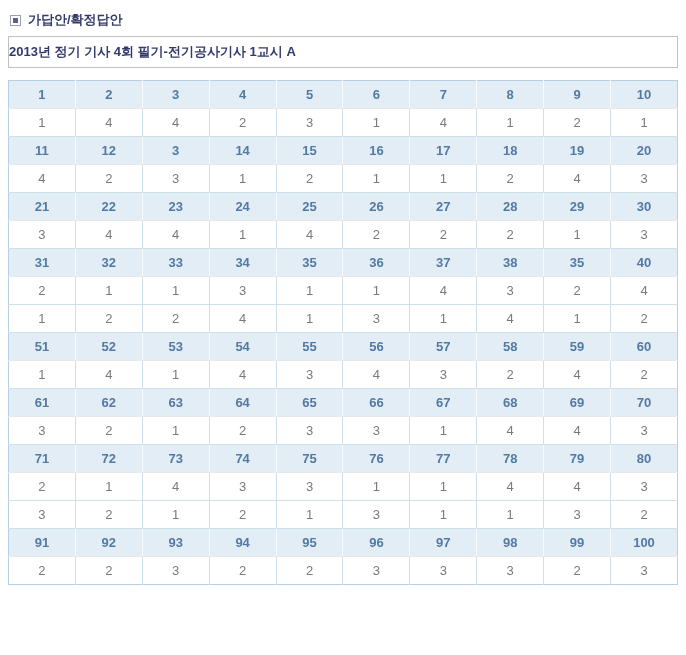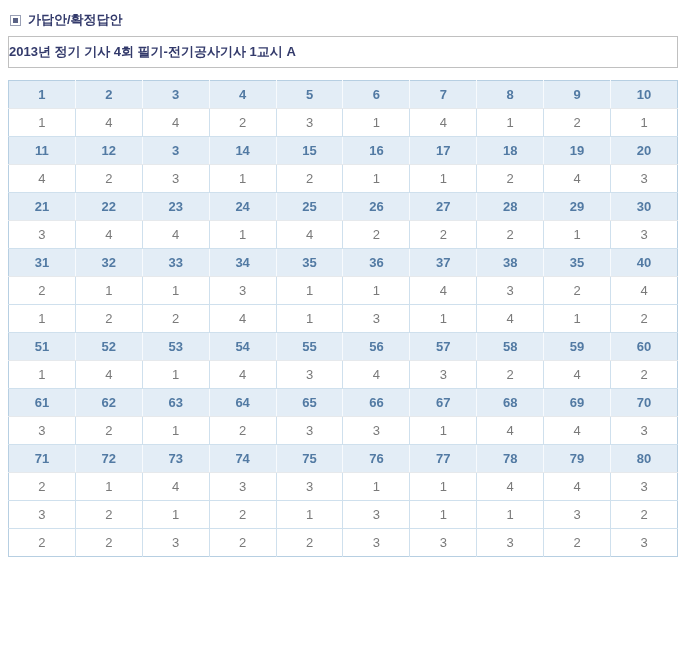--- a/index.html
+++ b/index.html
@@ -296,20 +296,32 @@
           <td>2</td>
           <td>1</td>
           <td>2</td>
           <td>1</td>
           <td>3</td>
           <td>1</td>
           <td>1</td>
           <td>3</td>
           <td>2</td>
         </tr>
+        <tr class="row-q">
+          <td>91</td>
+          <td>92</td>
+          <td>93</td>
+          <td>94</td>
+          <td>95</td>
+          <td>96</td>
+          <td>97</td>
+          <td>98</td>
+          <td>99</td>
+          <td>100</td>
+        </tr>
         <tr class="row-a">
           <td>2</td>
           <td>2</td>
           <td>3</td>
           <td>2</td>
           <td>2</td>
           <td>3</td>
           <td>3</td>
           <td>3</td>
           <td>2</td>

